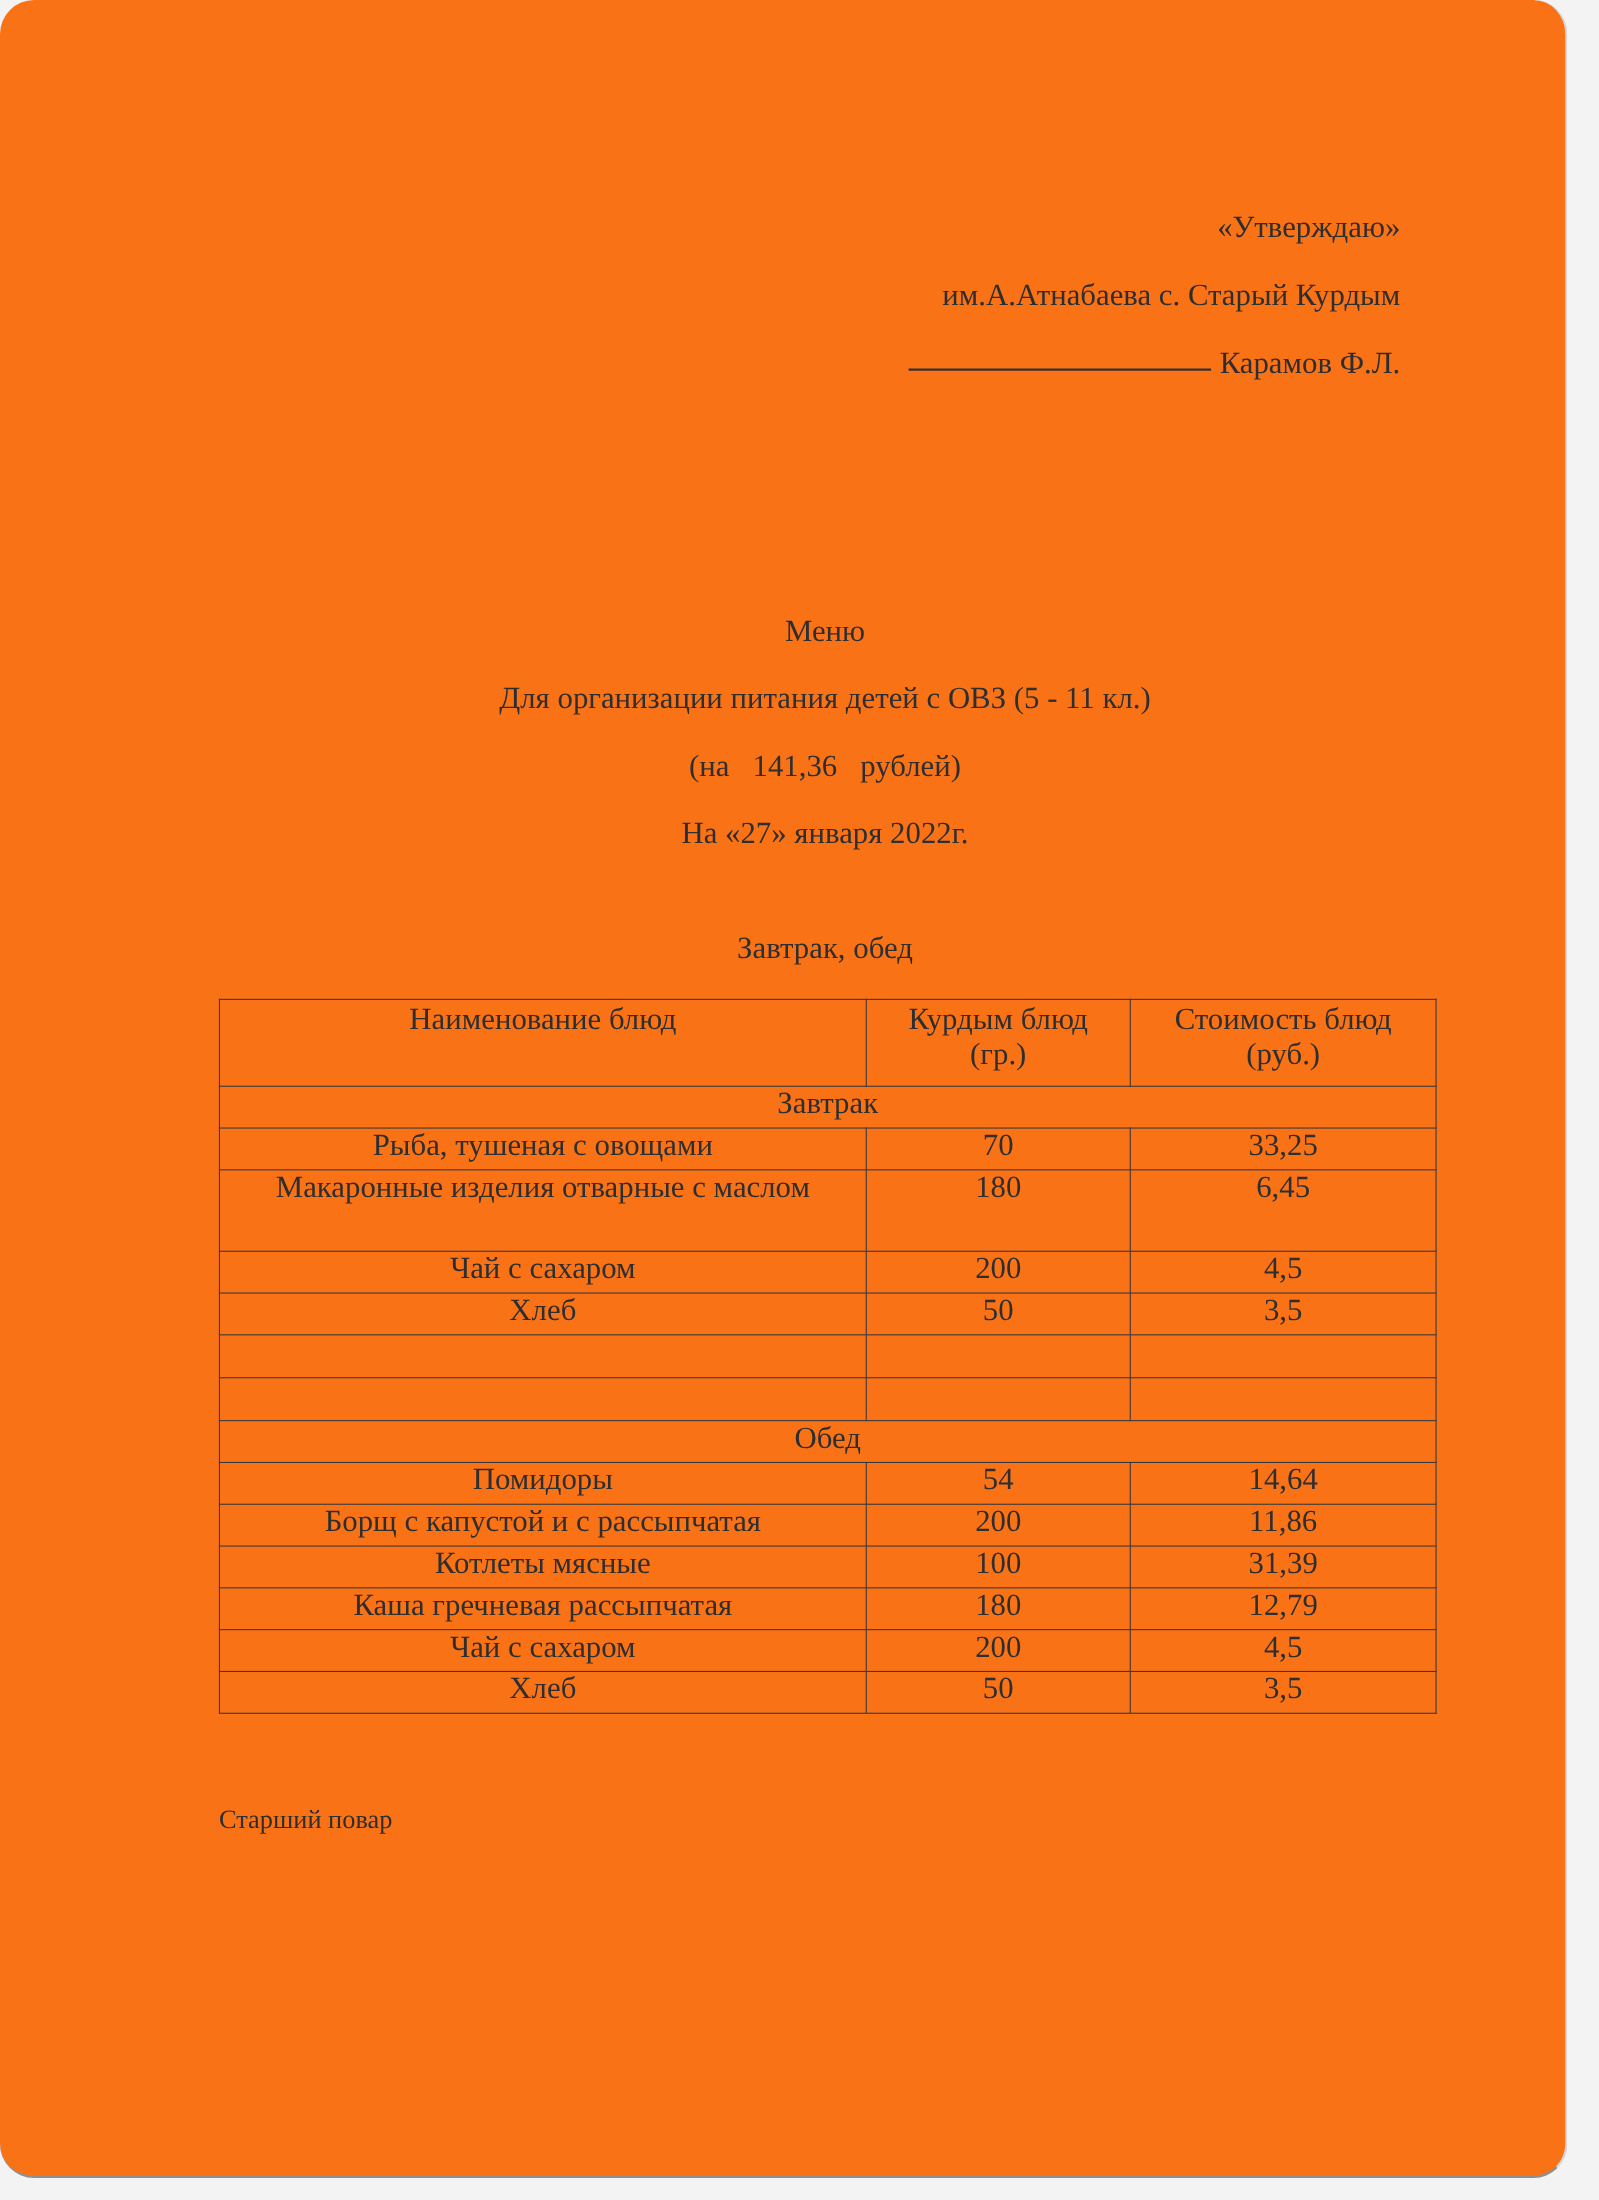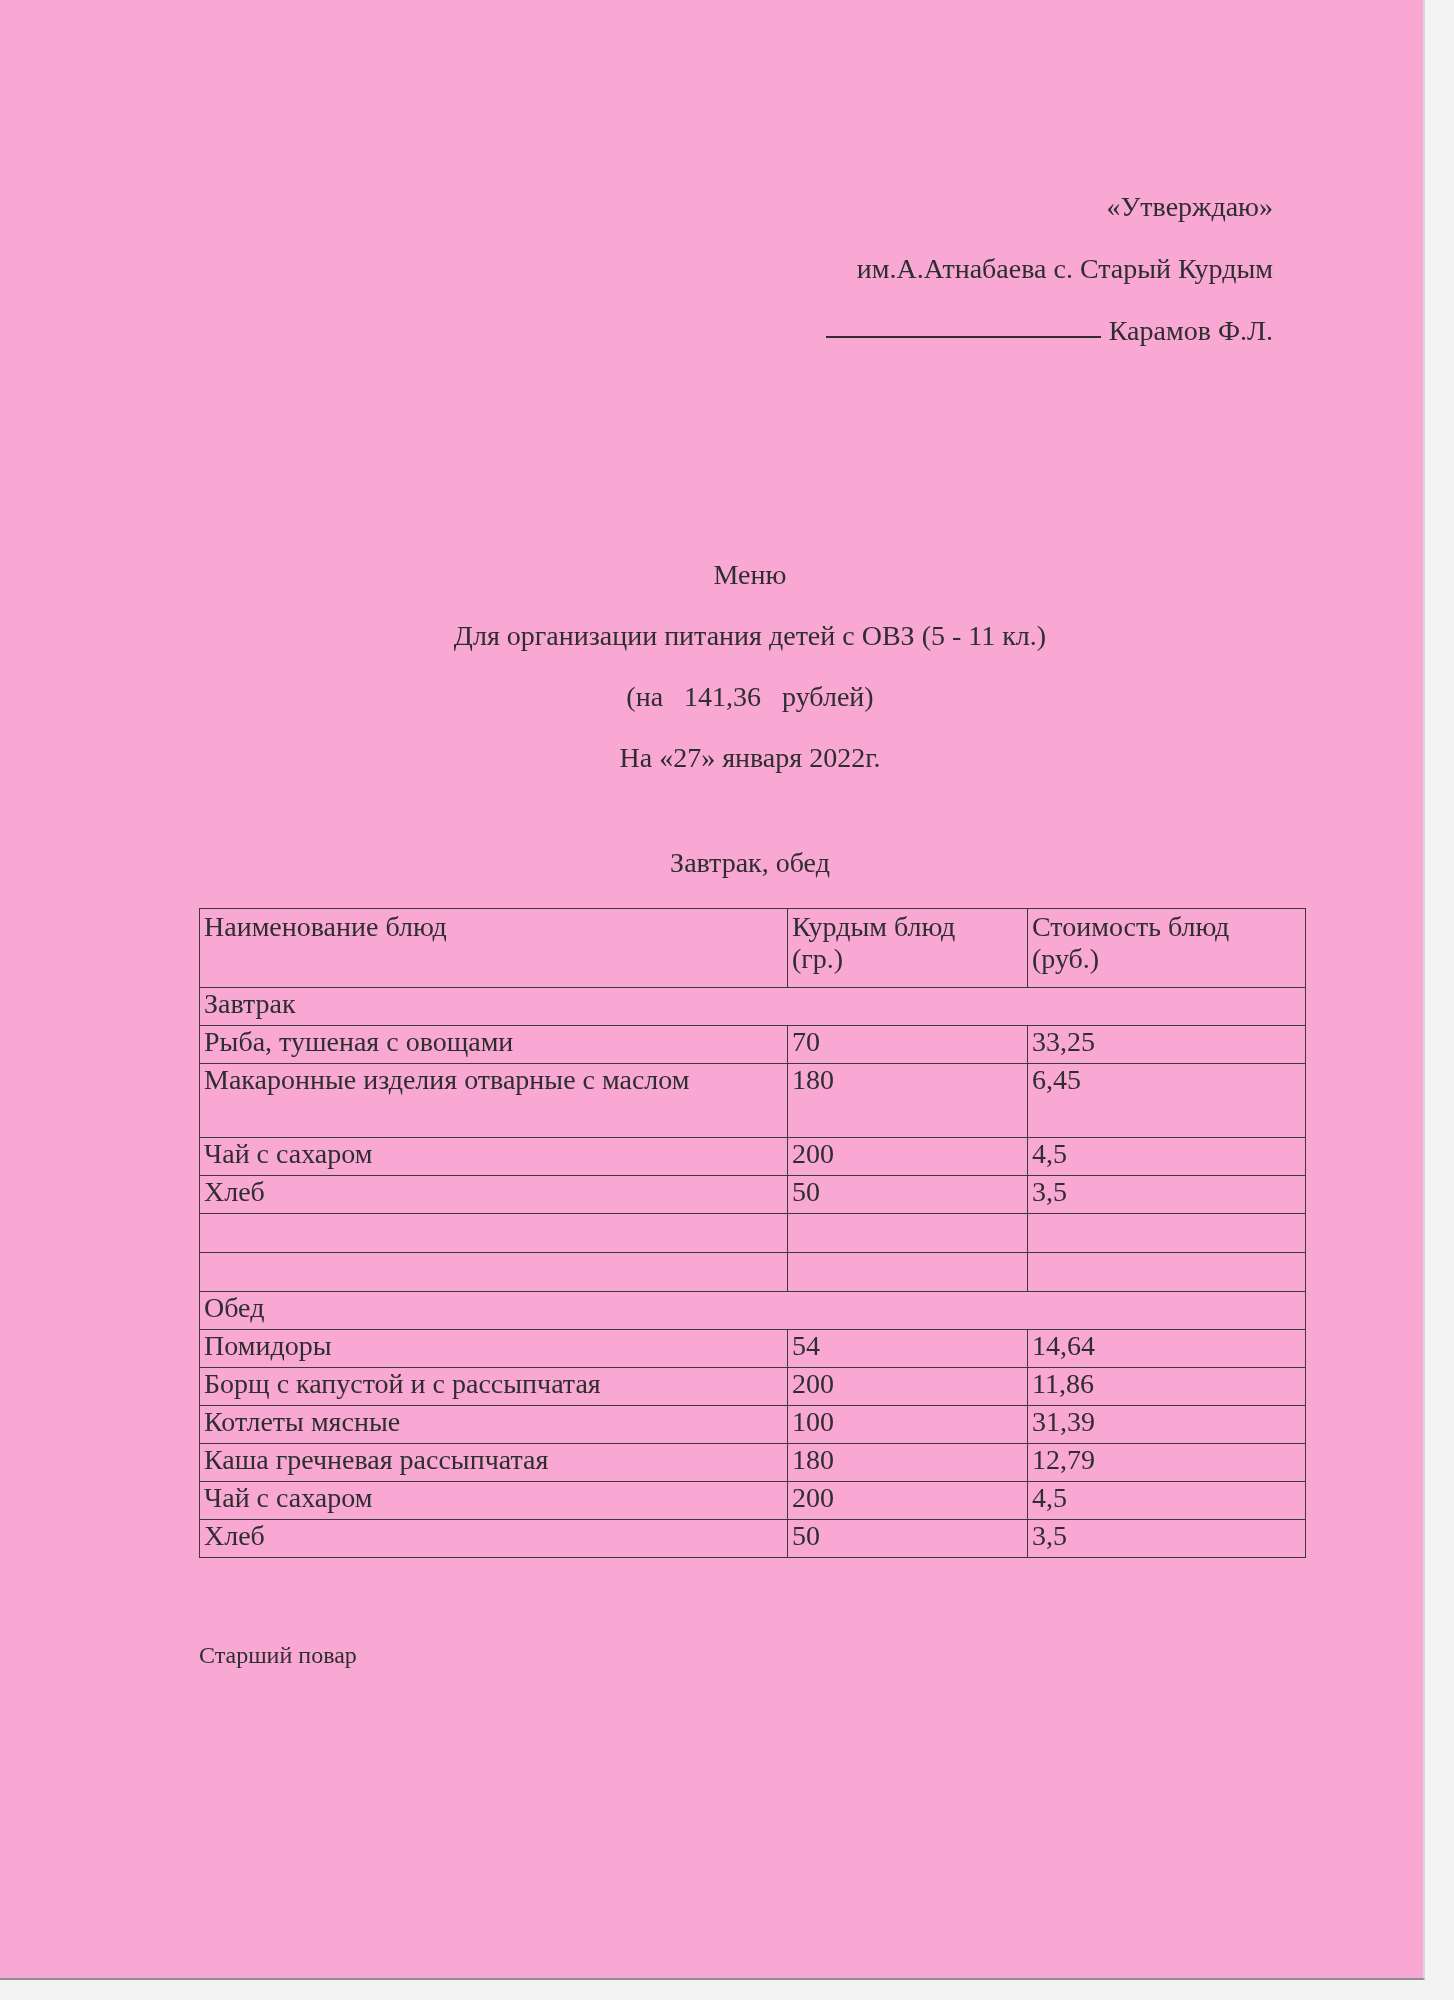--- a/index.html
+++ b/index.html
@@ -4,24 +4,25 @@
 <style>
   html, body { margin: 0; padding: 0; }
   body {
     width: 1454px; height: 2000px; position: relative; overflow: hidden;
     background: #f3f3f4;
     font-family: "Liberation Serif", "DejaVu Serif", serif;
     color: #2e2e30;
   }
   .page {
     position: absolute; left: 0; top: 0; width: 1425px; height: 1980px;
-    background: #f9a8d4;
+    background: #f97316;
     border-right: 2px solid #d6d6d8;
     border-bottom: 2px solid #8f8f92;
     box-sizing: border-box;
+    border-radius: 31px;
   }
   .approval {
     position: absolute; right: calc(1454px - 1304px); top: 176px;
     text-align: right; font-size: 28px; line-height: 62px;
   }
   .approval .line { white-space: pre; }
   .sig-line { display: inline-block; width: 275px; border-bottom: 2px solid #2e2e30; height: 0; vertical-align: 2px; margin-right: 8px; }
   .title-block {
     position: absolute; left: 0; width: 1500px; top: 544px;
     text-align: center; font-size: 28px; line-height: 61px;
@@ -30,21 +31,21 @@
   .section-caption {
     position: absolute; left: 0; width: 1500px; top: 845px;
     text-align: center; font-size: 28px; line-height: 36px;
   }
   table.menu {
     position: absolute; left: 199px; top: 908px;
     width: 1106px; border-collapse: collapse; table-layout: fixed;
     font-size: 28px;
   }
   table.menu td, table.menu th {
-    border: 1.5px solid #3a3a3c; text-align: left; vertical-align: top;
+    border: 1.5px solid #3a3a3c; text-align: center; vertical-align: top;
     font-weight: normal; padding: 0 4px; line-height: 32px;
   }
   table.menu col.c1 { width: 588px; }
   table.menu col.c2 { width: 240px; }
   table.menu col.c3 { width: 278px; }
   table.menu tr.head th { height: 76px; padding-top: 2px; }
   table.menu tr.group td { height: 37px; }
   table.menu tr.item td { height: 37px; margin-top: 17px; }
   table.menu tr.item.tall td { height: 73px; }
   table.menu tr.empty td { height: 38px; }

